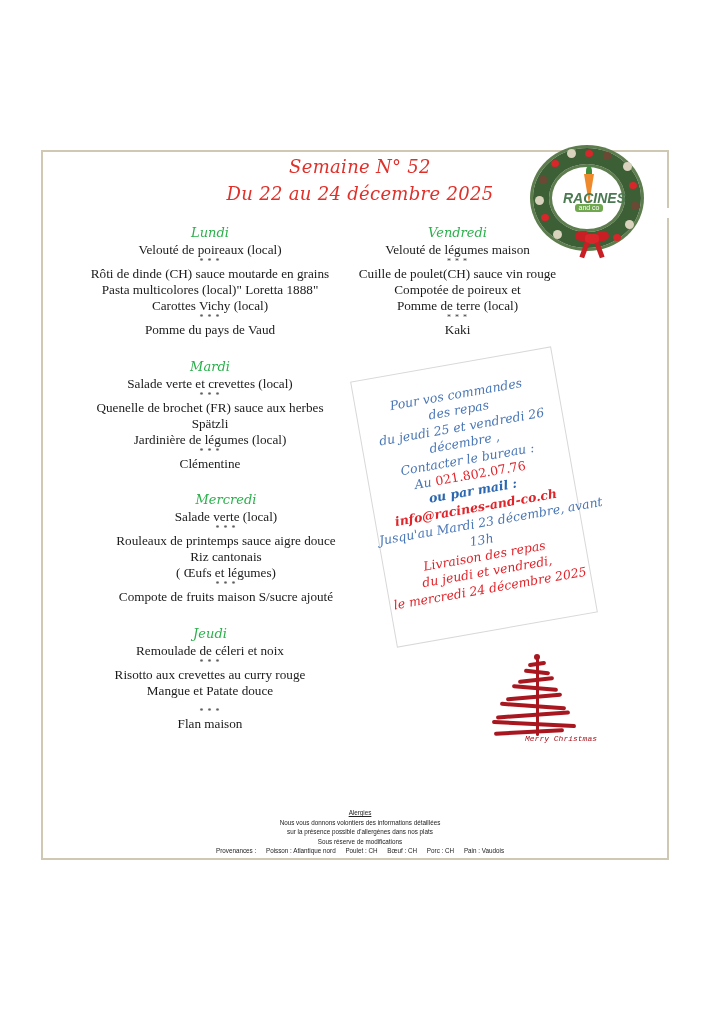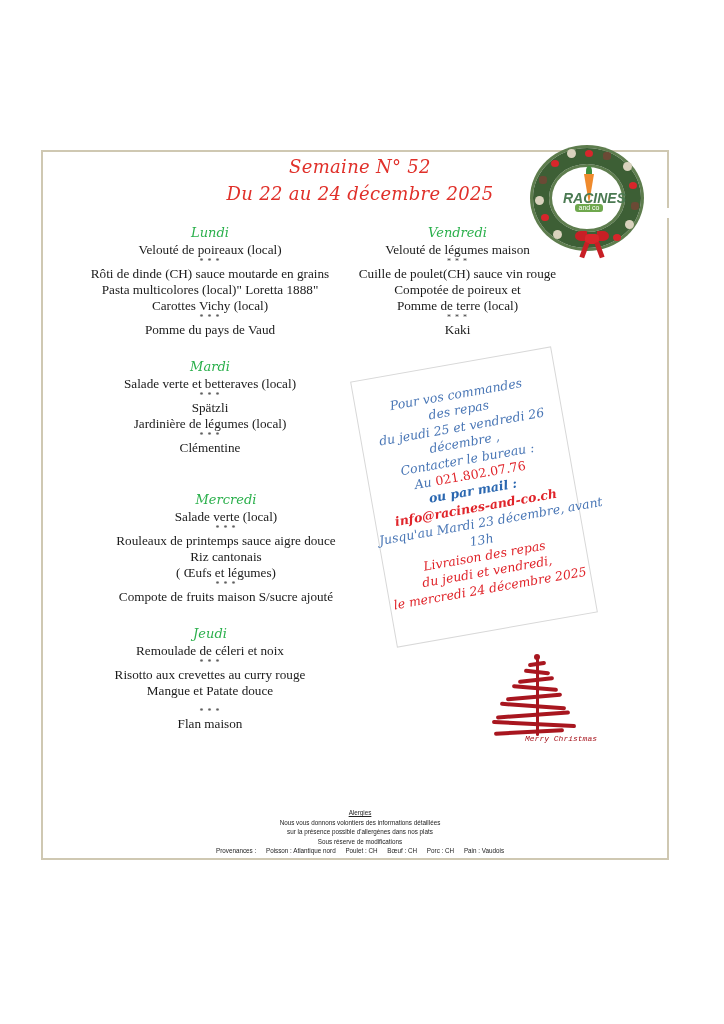--- a/index.html
+++ b/index.html
@@ -154,22 +154,23 @@
   <div class="sep">* * *</div>
   <div class="line">Cuille de poulet(CH) sauce vin rouge</div>
   <div class="line">Compotée de poireux et</div>
   <div class="line">Pomme de terre (local)</div>
   <div class="sep">* * *</div>
   <div class="line">Kaki</div>
 </div>
 
 <div class="day d-mardi">
   <div class="dayname">Mardi</div>
-  <div class="line">Salade verte et betteraves (local)</div>
-  <div class="sep">* * *</div>
+  <div class="line">Salade verte et crevettes (local)</div>
+  <div class="sep">* * *</div>
+  <div class="line">Quenelle de brochet (FR) sauce aux herbes</div>
   <div class="line">Spätzli</div>
   <div class="line">Jardinière de légumes (local)</div>
   <div class="sep">* * *</div>
   <div class="line">Clémentine</div>
 </div>
 
 <div class="day d-mercredi">
   <div class="dayname">Mercredi</div>
   <div class="line">Salade verte (local)</div>
   <div class="sep">* * *</div>

